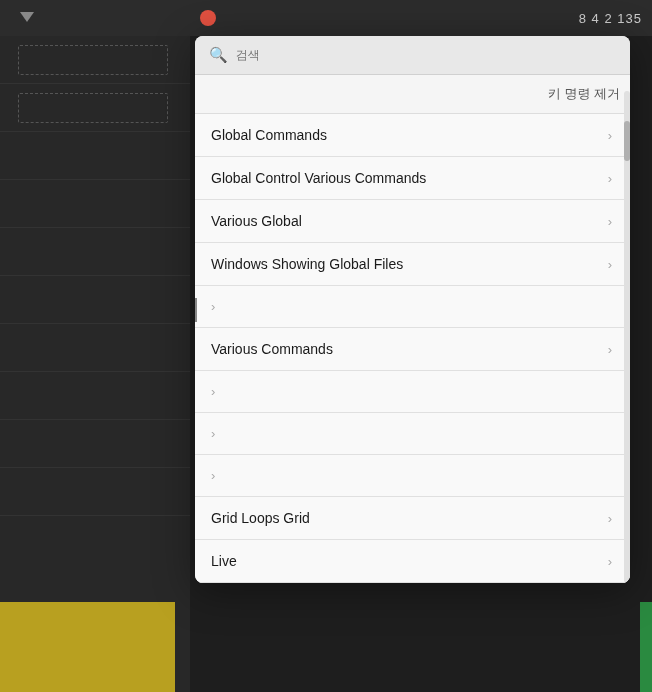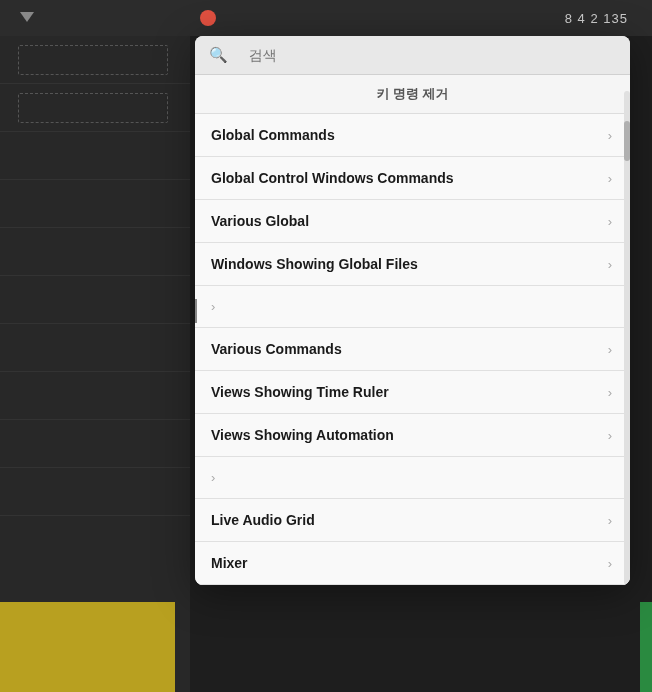--- a/index.html
+++ b/index.html
@@ -31,21 +31,21 @@
     .top-bar {
       position: absolute;
       top: 0;
       left: 0;
       width: 100%;
       height: 36px;
       background: #2c2c2c;
       display: flex;
       align-items: center;
       justify-content: flex-end;
-      padding-right: 24px;
+      padding-right: 10px;
     }
 
     .top-bar-numbers {
       color: #ccc;
       font-size: 13px;
       letter-spacing: 1px;
     }
 
     .top-bar-triangle {
       position: absolute;
@@ -137,53 +137,50 @@
 
     .search-icon-wrap {
       color: #888;
       margin-right: 8px;
       font-size: 15px;
     }
 
     .search-input {
       border: none;
       background: transparent;
-      font-size: 14px;
+      font-size: 12px;
       color: #a21caf;
       outline: none;
       width: 100%;
-      margin-left: 13px;
     }
 
     
     .delete-command-row {
-      text-align: center;
+      text-align: right;
       padding: 10px;
       font-size: 13px;
       color: #555;
       border-bottom: 1px solid #ddd;
       background: #f5f5f5;
-      font-weight: bold;
     }
 
     
     .menu-item {
       display: flex;
       align-items: center;
       justify-content: space-between;
       padding: 13px 14px 13px 16px;
       border-bottom: 1px solid #e0e0e0;
       background: #f9f9f9;
       cursor: pointer;
     }
 
     .menu-item-label {
       font-size: 14px;
       color: #1a1a1a;
-      font-weight: bold;
     }
 
     .chevron-icon {
       color: #aaa;
       font-size: 13px;
       margin-right: 4px;
     }
 
     
     .scrollbar-track {
@@ -273,55 +270,53 @@
   <div class="delete-command-row">
     <span>키 명령 제거</span>
   </div>
 
   <div id="menu-list">
       <div class="menu-item">
         <span class="menu-item-label">Global Commands</span>
         <span class="chevron-icon">›</span>
       </div>
       <div class="menu-item">
-        <span class="menu-item-label">Global Control Windows Commands</span>
+        <span class="menu-item-label">Global Control Various Commands</span>
         <span class="chevron-icon">›</span>
       </div>
       <div class="menu-item">
         <span class="menu-item-label">Various Global</span>
         <span class="chevron-icon">›</span>
       </div>
       <div class="menu-item">
         <span class="menu-item-label">Windows Showing Global Files</span>
         <span class="chevron-icon">›</span>
       </div>
       <div class="menu-item">
         <span class="chevron-icon">›</span>
       </div>
       <div class="menu-item">
         <span class="menu-item-label">Various Commands</span>
         <span class="chevron-icon">›</span>
       </div>
       <div class="menu-item">
-        <span class="menu-item-label">Views Showing Time Ruler</span>
-        <span class="chevron-icon">›</span>
-      </div>
-      <div class="menu-item">
-        <span class="menu-item-label">Views Showing Automation</span>
-        <span class="chevron-icon">›</span>
-      </div>
-      <div class="menu-item">
-        <span class="chevron-icon">›</span>
-      </div>
-      <div class="menu-item">
-        <span class="menu-item-label">Live Audio Grid</span>
-        <span class="chevron-icon">›</span>
-      </div>
-      <div class="menu-item">
-        <span class="menu-item-label">Mixer</span>
+        <span class="chevron-icon">›</span>
+      </div>
+      <div class="menu-item">
+        <span class="chevron-icon">›</span>
+      </div>
+      <div class="menu-item">
+        <span class="chevron-icon">›</span>
+      </div>
+      <div class="menu-item">
+        <span class="menu-item-label">Grid Loops Grid</span>
+        <span class="chevron-icon">›</span>
+      </div>
+      <div class="menu-item">
+        <span class="menu-item-label">Live</span>
         <span class="chevron-icon">›</span>
       </div>
     </div>
 
   <div class="scrollbar-track">
     <div class="scrollbar-thumb"></div>
   </div>
 
 </div>
 

